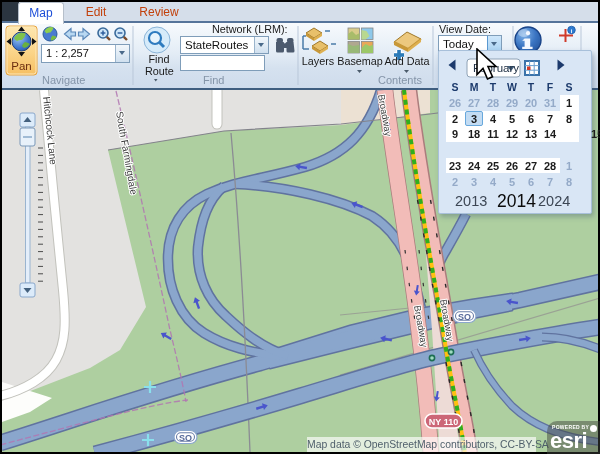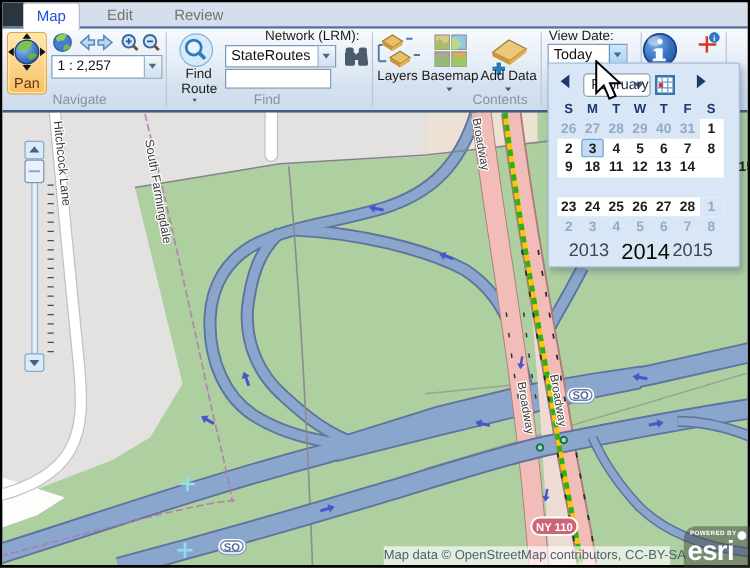--- a/index.html
+++ b/index.html
@@ -2,21 +2,21 @@
 <html><head>
 <meta charset="utf-8">
 <style>
 html,body{margin:0;padding:0;}
 body{width:600px;height:454px;overflow:hidden;font-family:"Liberation Sans",sans-serif;background:#000;}
 #app{position:absolute;left:0;top:0;width:600px;height:454px;background:#000;}
 #inner{position:absolute;left:2px;top:2px;width:596px;height:450px;background:#dce6f2;}
 
 #tabrow{position:absolute;left:0;top:0;width:596px;height:19px;background:#d5deea;}
 #tabdark{position:absolute;left:0;top:0;width:17px;height:19px;background:#2b3540;}
-.tab{position:absolute;top:0;height:19px;font-size:12px;color:#737373;text-align:center;line-height:20px;}
+.tab{position:absolute;top:0;height:19px;font-size:12px;color:#c2410c;text-align:center;line-height:20px;}
 #tabmap{left:16px;width:44px;height:21px;background:#fff;border:1px solid #b6bfca;border-bottom:none;border-radius:3px 3px 0 0;color:#1d4ed8;z-index:5;}
 #tabline{position:absolute;left:0;top:19px;width:596px;height:2px;background:#56749a;}
 
 #ribbon{position:absolute;left:0;top:21px;width:596px;height:65px;background:linear-gradient(#f7fafd 0%,#e4edf6 45%,#d5e1ef 70%,#cfdcec 100%);}
 #ribbonline{position:absolute;left:0;top:86px;width:596px;height:2px;background:#3f5e80;}
 .glabel{position:absolute;top:53px;font-size:11px;color:#8494a8;}
 .rtext{position:absolute;font-size:10.8px;color:#1a1a1a;}
 .combo{position:absolute;background:#fff;border:1px solid #7f9db9;}
 .combobtn{position:absolute;right:0;top:0;bottom:0;width:13px;background:linear-gradient(#f2f7fb,#d0e0ef);border-left:1px solid #9ab4cc;}
 .combobtn:after{content:"";position:absolute;left:3px;top:6px;border:3.5px solid transparent;border-top:4px solid #4a6a8a;}
@@ -340,21 +340,21 @@
           <span class="calcell" style="left:76px;color:#1c3a6c;font-size:10.5px;">T</span>
           <span class="calcell" style="left:95px;color:#1c3a6c;font-size:10.5px;">F</span>
           <span class="calcell" style="left:114px;color:#1c3a6c;font-size:10.5px;">S</span>
     </div>
     <div class="calrow" style="top:44px;">
           <div style="position:absolute;left:114px;top:0;width:19px;height:15.7px;background:#fff;"></div>
       <span class="calcell dim" style="left:0;">26</span>
           <span class="calcell dim" style="left:19px;">27</span>
           <span class="calcell dim" style="left:38px;">28</span>
           <span class="calcell dim" style="left:57px;">29</span>
-          <span class="calcell dim" style="left:76px;">40</span>
+          <span class="calcell dim" style="left:76px;">20</span>
           <span class="calcell dim" style="left:95px;">31</span>
           <span class="calcell" style="left:114px;">1</span>
     </div>
     <div class="calrow" style="top:59.7px;background:#fff;">
       <div style="position:absolute;left:19.5px;top:0.2px;width:17.5px;height:15px;background:#c3dcf3;border:1px solid #68a8dc;border-radius:2px;box-sizing:border-box;"></div>
       <span class="calcell" style="left:0;">2</span>
           <span class="calcell" style="left:19px;">3</span>
           <span class="calcell" style="left:38px;">4</span>
           <span class="calcell" style="left:57px;">5</span>
           <span class="calcell" style="left:76px;">6</span>
@@ -385,21 +385,21 @@
           <span class="calcell dim" style="left:19px;">3</span>
           <span class="calcell dim" style="left:38px;">4</span>
           <span class="calcell dim" style="left:57px;">5</span>
           <span class="calcell dim" style="left:76px;">6</span>
           <span class="calcell dim" style="left:95px;">7</span>
           <span class="calcell dim" style="left:114px;">8</span>
     </div>
     <div style="position:absolute;left:0;top:140px;width:152px;height:20px;">
       <span style="position:absolute;left:16px;top:2px;font-size:14.5px;color:#3c4654;">2013</span>
       <span style="position:absolute;left:58px;top:0;font-size:17.5px;color:#0a0a0a;">2014</span>
-      <span style="position:absolute;left:99px;top:2px;font-size:14.5px;color:#3c4654;">2015</span>
+      <span style="position:absolute;left:99px;top:2px;font-size:14.5px;color:#3c4654;">2024</span>
     </div>
   </div>
 
   <svg width="50" height="220" viewBox="0 0 50 220" style="position:absolute;left:0;top:106px;">
     <g>
       <rect x="18" y="5" width="15" height="14" rx="2" fill="#dcebfa" stroke="#8aa8cc"></rect>
       <path d="M25.5,9 l4,5 h-8z" fill="#44617e"></path>
       <rect x="23.5" y="19" width="4.5" height="156" fill="#e4eefa" stroke="#9ab4cf" stroke-width="1"></rect>
       <rect x="18" y="20" width="15" height="18" rx="2" fill="#e8f1fa" stroke="#7a98b8"></rect>
       <line x1="21" y1="29" x2="30" y2="29" stroke="#8aa8c8" stroke-width="1.5"></line>

